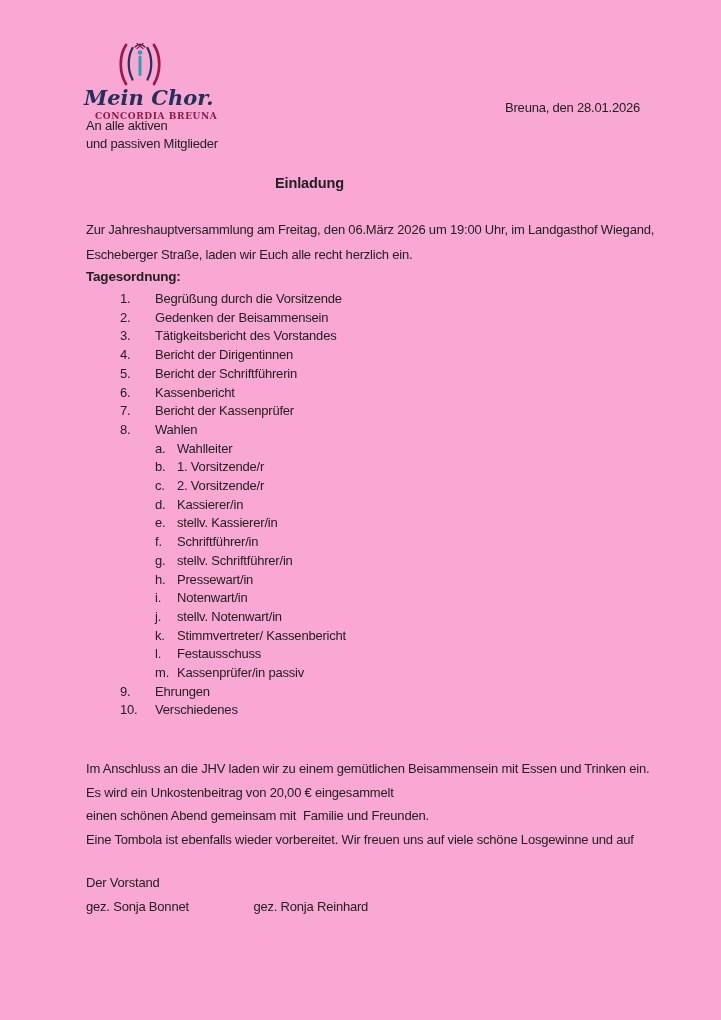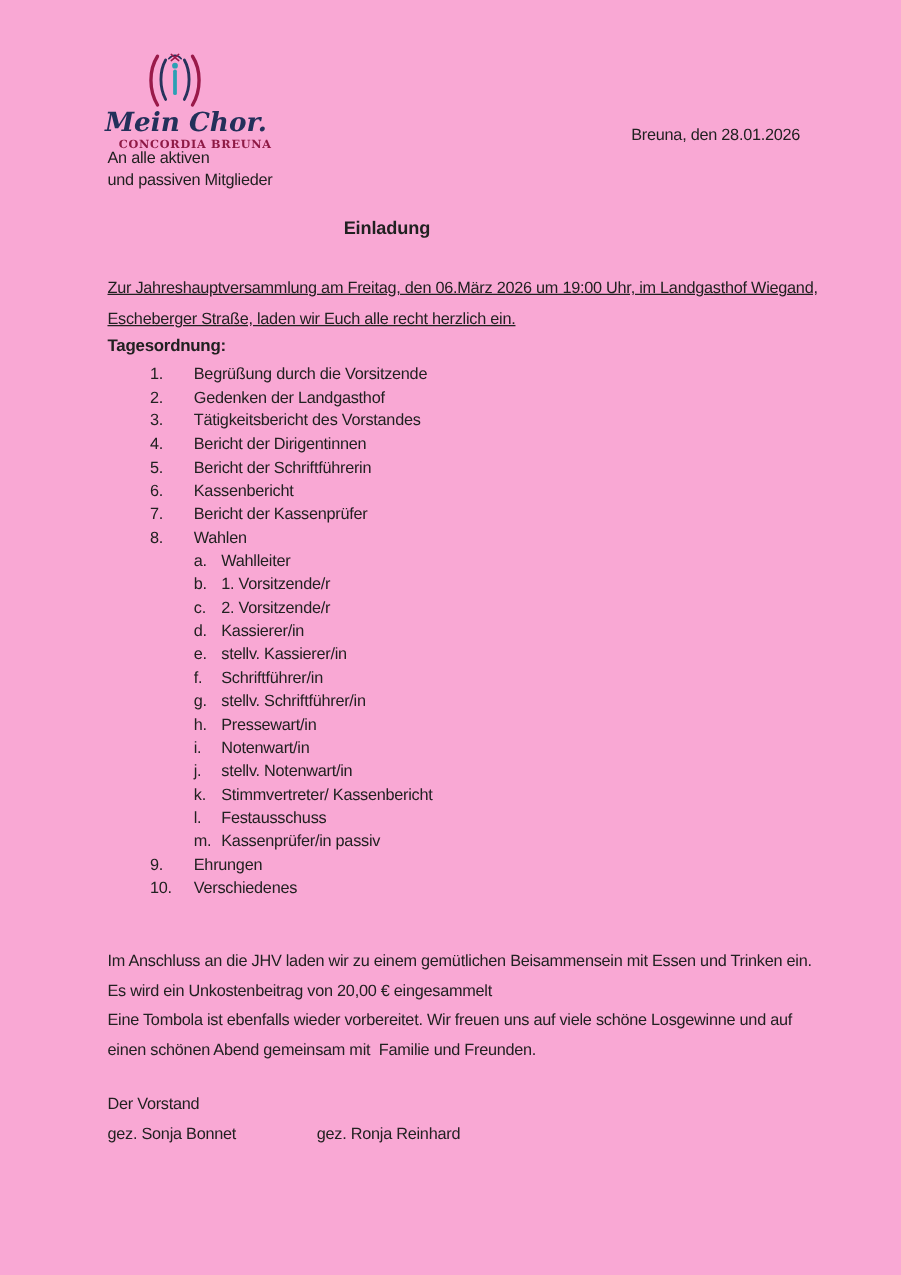--- a/index.html
+++ b/index.html
@@ -39,21 +39,21 @@
 
   .date-line { left: 505px; top: 100px; white-space: pre; }
 
   .doc-title {
     left: 0; top: 175px; width: 619px;
     text-align: center; font-weight: bold; font-size: 14.5px;
     letter-spacing: -0.1px;
   }
 
   .intro { left: 86px; top: 217px; line-height: 25px; }
-  .intro .line { white-space: pre; text-decoration: underline; }
+  .intro .line { white-space: pre; }
 
   .agenda-heading { left: 86px; top: 269px; font-weight: bold; font-size: 13.5px; text-align: center; }
 
   .agenda-list { left: 86px; top: 290px; line-height: 18.7px; }
   .agenda-row { display: flex; white-space: pre; }
   .agenda-row .num { flex: 0 0 auto; }
   .agenda-row.level-1 .num { margin-left: 34px; width: 35px; }
   .agenda-row.level-2 .num { margin-left: 69px; width: 22px; }
 
   .closing { left: 86px; top: 757px; line-height: 23.5px; }
@@ -97,21 +97,21 @@
   <div class="abs doc-title">Einladung</div>
 
   <div class="abs intro">
       <div class="line">Zur Jahreshauptversammlung am Freitag, den 06.März 2026 um 19:00 Uhr, im Landgasthof Wiegand,</div>
       <div class="line">Escheberger Straße, laden wir Euch alle recht herzlich ein.</div>
     </div>
 
   <div class="abs agenda-heading">Tagesordnung:</div>
   <div class="abs agenda-list">
       <div class="agenda-row level-1"><span class="num">1.</span><span class="txt">Begrüßung durch die Vorsitzende</span></div>
-      <div class="agenda-row level-1"><span class="num">2.</span><span class="txt">Gedenken der Landgasthof</span></div>
+      <div class="agenda-row level-1"><span class="num">2.</span><span class="txt">Gedenken der Beisammensein</span></div>
       <div class="agenda-row level-1"><span class="num">3.</span><span class="txt">Tätigkeitsbericht des Vorstandes</span></div>
       <div class="agenda-row level-1"><span class="num">4.</span><span class="txt">Bericht der Dirigentinnen</span></div>
       <div class="agenda-row level-1"><span class="num">5.</span><span class="txt">Bericht der Schriftführerin</span></div>
       <div class="agenda-row level-1"><span class="num">6.</span><span class="txt">Kassenbericht</span></div>
       <div class="agenda-row level-1"><span class="num">7.</span><span class="txt">Bericht der Kassenprüfer</span></div>
       <div class="agenda-row level-1"><span class="num">8.</span><span class="txt">Wahlen</span></div>
       <div class="agenda-row level-2"><span class="num">a.</span><span class="txt">Wahlleiter</span></div>
       <div class="agenda-row level-2"><span class="num">b.</span><span class="txt">1. Vorsitzende/r</span></div>
       <div class="agenda-row level-2"><span class="num">c.</span><span class="txt">2. Vorsitzende/r</span></div>
       <div class="agenda-row level-2"><span class="num">d.</span><span class="txt">Kassierer/in</span></div>
@@ -124,22 +124,22 @@
       <div class="agenda-row level-2"><span class="num">k.</span><span class="txt">Stimmvertreter/ Kassenbericht</span></div>
       <div class="agenda-row level-2"><span class="num">l.</span><span class="txt">Festausschuss</span></div>
       <div class="agenda-row level-2"><span class="num">m.</span><span class="txt">Kassenprüfer/in passiv</span></div>
       <div class="agenda-row level-1"><span class="num">9.</span><span class="txt">Ehrungen</span></div>
       <div class="agenda-row level-1"><span class="num">10.</span><span class="txt">Verschiedenes</span></div>
     </div>
 
   <div class="abs closing">
       <div class="line">Im Anschluss an die JHV laden wir zu einem gemütlichen Beisammensein mit Essen und Trinken ein.</div>
       <div class="line">Es wird ein Unkostenbeitrag von 20,00 € eingesammelt</div>
+      <div class="line">einen schönen Abend gemeinsam mit  Familie und Freunden.</div>
       <div class="line">Eine Tombola ist ebenfalls wieder vorbereitet. Wir freuen uns auf viele schöne Losgewinne und auf</div>
-      <div class="line">einen schönen Abend gemeinsam mit  Familie und Freunden.</div>
     </div>
 
   <div class="abs signature">
     <div>Der Vorstand</div>
     <div>
       <span class="sig-name signer-1">gez. Sonja Bonnet</span>
       <span class="sig-name">gez. Ronja Reinhard</span>
     </div>
   </div>
 

